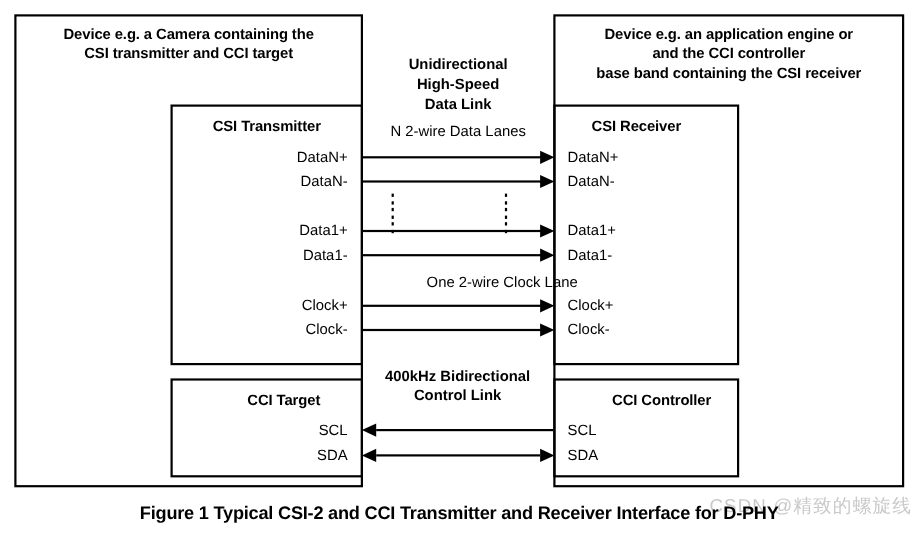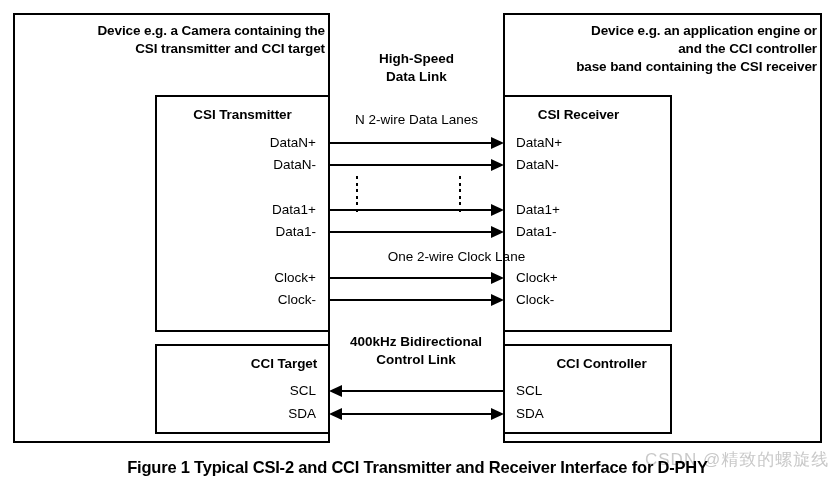--- a/index.html
+++ b/index.html
@@ -5,21 +5,21 @@
   html,body{margin:0;padding:0;background:#ffffff;}
   body{width:835px;height:486px;position:relative;overflow:hidden;
        font-family:"Liberation Sans","DejaVu Sans",sans-serif;color:#000;}
 
   #stage{position:absolute;left:0;top:0;width:835px;height:486px;}
 
   .box{position:absolute;border:2px solid #000;background:transparent;box-sizing:border-box;}
   .box-title{position:absolute;left:0;right:0;text-align:center;font-weight:bold;
              font-size:13.5px;line-height:17px;letter-spacing:-0.1px;}
 
-  .devtitle{position:absolute;text-align:right;font-weight:bold;font-size:13.5px;
+  .devtitle{position:absolute;text-align:center;font-weight:bold;font-size:13.5px;
             line-height:18px;letter-spacing:-0.1px;}
 
   .pin{position:absolute;font-size:13.5px;line-height:14px;white-space:nowrap;}
   .pin.r{text-align:right;}
   .pin.l{text-align:left;}
 
   .linklabel{position:absolute;text-align:center;white-space:nowrap;}
   .linklabel.bold{font-weight:bold;font-size:13.5px;line-height:18px;}
   .linklabel.plain{font-weight:normal;font-size:13.5px;line-height:16px;}
 
@@ -58,21 +58,21 @@
   <div class="box-title" style="left:155px;top:106px;width:175px;">CSI Transmitter</div>
 
   <div class="pin r" style="left:170px;top:136px;width:146px;">DataN+</div>
   <div class="pin r" style="left:170px;top:158px;width:146px;">DataN-</div>
   <div class="pin r" style="left:170px;top:203px;width:146px;">Data1+</div>
   <div class="pin r" style="left:170px;top:225px;width:146px;">Data1-</div>
   <div class="pin r" style="left:170px;top:271px;width:146px;">Clock+</div>
   <div class="pin r" style="left:170px;top:293px;width:146px;">Clock-</div>
 
   <div class="box" style="left:155px;top:344px;width:175px;height:90px;"></div>
-  <div class="box-title" style="left:155px;top:355px;width:206px;padding-left:26px;">CCI Target</div>
+  <div class="box-title" style="left:155px;top:355px;width:206px;">CCI Target</div>
   <div class="pin r" style="left:170px;top:384px;width:146px;">SCL</div>
   <div class="pin r" style="left:170px;top:407px;width:146px;">SDA</div>
 
   <div class="box" style="left:503px;top:13px;width:319px;height:430px;"></div>
 
   <div class="devtitle" style="left:508px;top:22px;width:309px;">
     <div>Device e.g. an application engine or</div>
     <div>and the CCI controller</div>
     <div>base band containing the CSI receiver</div>
   </div>
@@ -86,20 +86,21 @@
   <div class="pin l" style="left:516px;top:225px;width:146px;">Data1-</div>
   <div class="pin l" style="left:516px;top:271px;width:146px;">Clock+</div>
   <div class="pin l" style="left:516px;top:293px;width:146px;">Clock-</div>
 
   <div class="box" style="left:503px;top:344px;width:169px;height:90px;"></div>
   <div class="box-title" style="left:503px;top:355px;width:197px;">CCI Controller</div>
   <div class="pin l" style="left:516px;top:384px;width:146px;">SCL</div>
   <div class="pin l" style="left:516px;top:407px;width:146px;">SDA</div>
 
   <div class="linklabel bold" style="left:330px;top:50px;width:173px;">
+    <div>Unidirectional</div>
     <div>High-Speed</div>
     <div>Data  Link</div>
   </div>
   <div class="linklabel plain" style="left:330px;top:112px;width:173px;">N 2-wire Data Lanes</div>
 
   <div class="linklabel plain" style="left:330px;top:249px;width:173px;padding-left:40px;">One 2-wire Clock Lane</div>
 
   <div class="linklabel bold" style="left:326px;top:333px;width:180px;">
     <div>400kHz Bidirectional</div>
     <div>Control Link</div>

